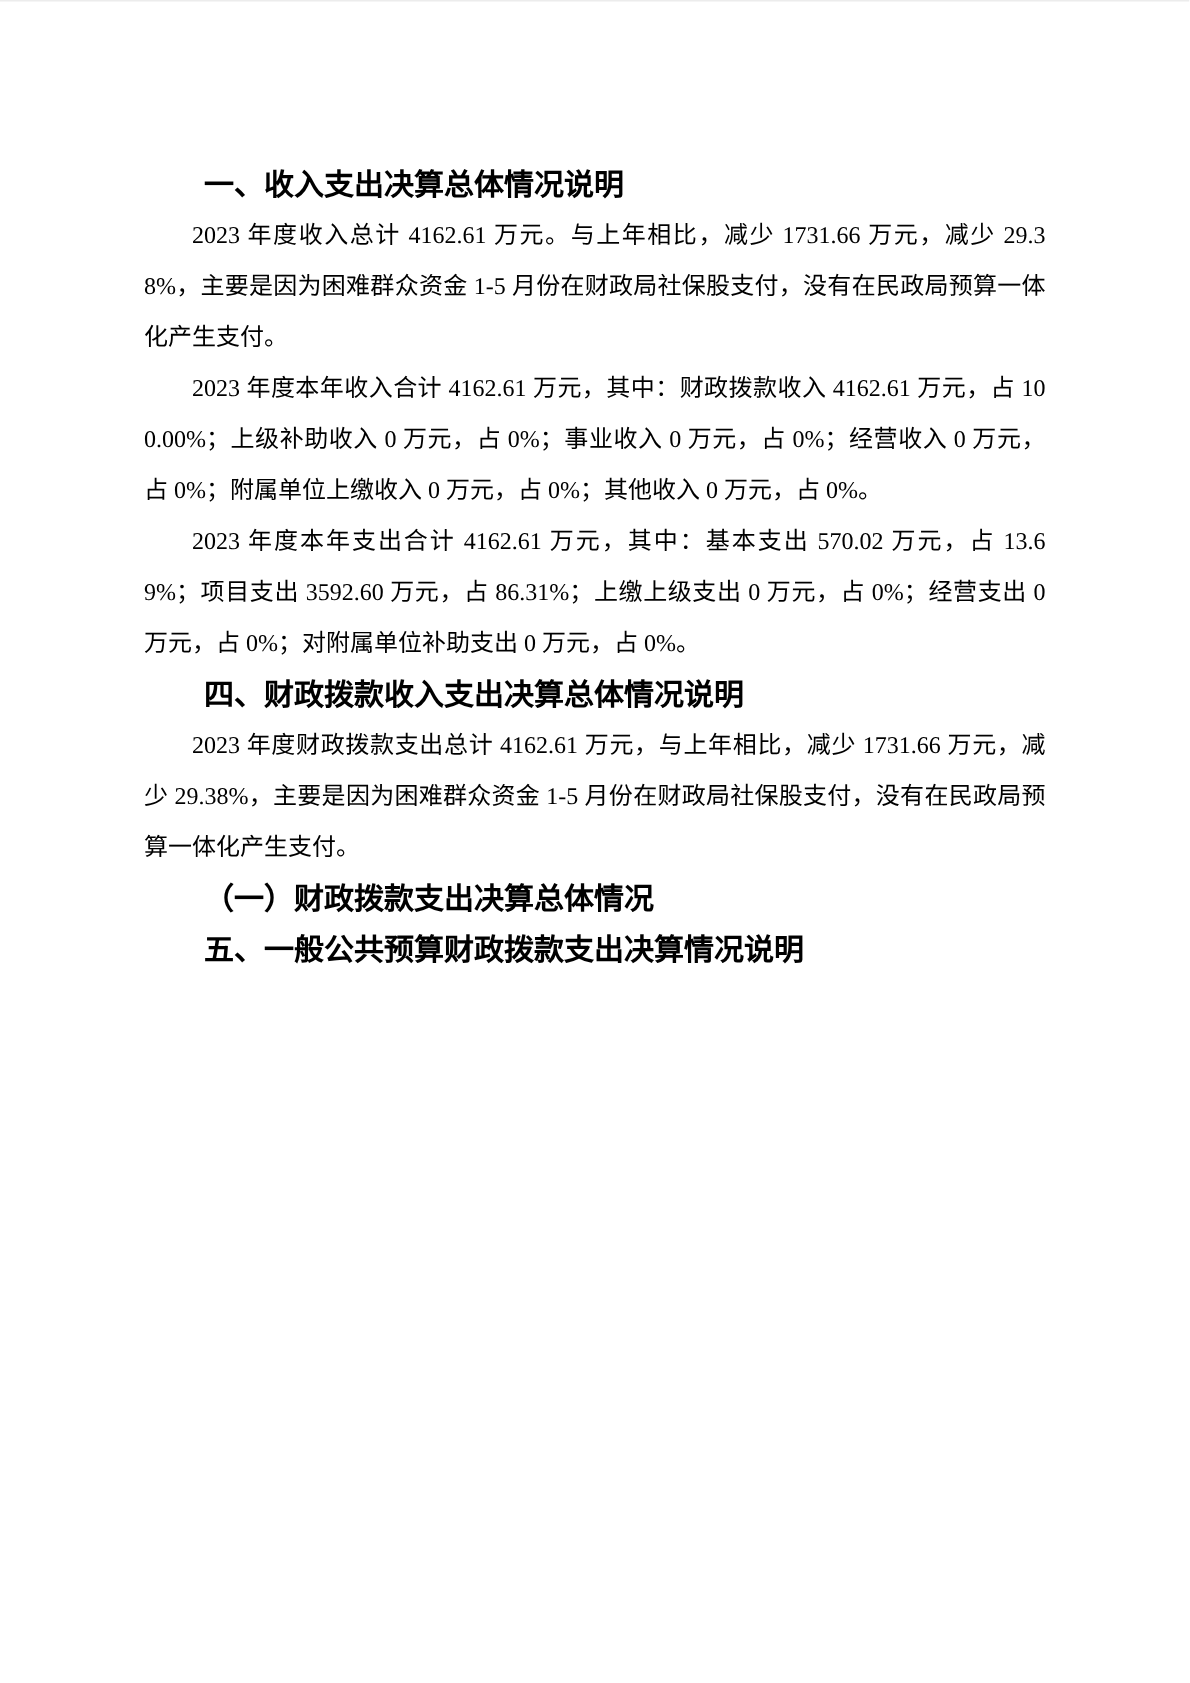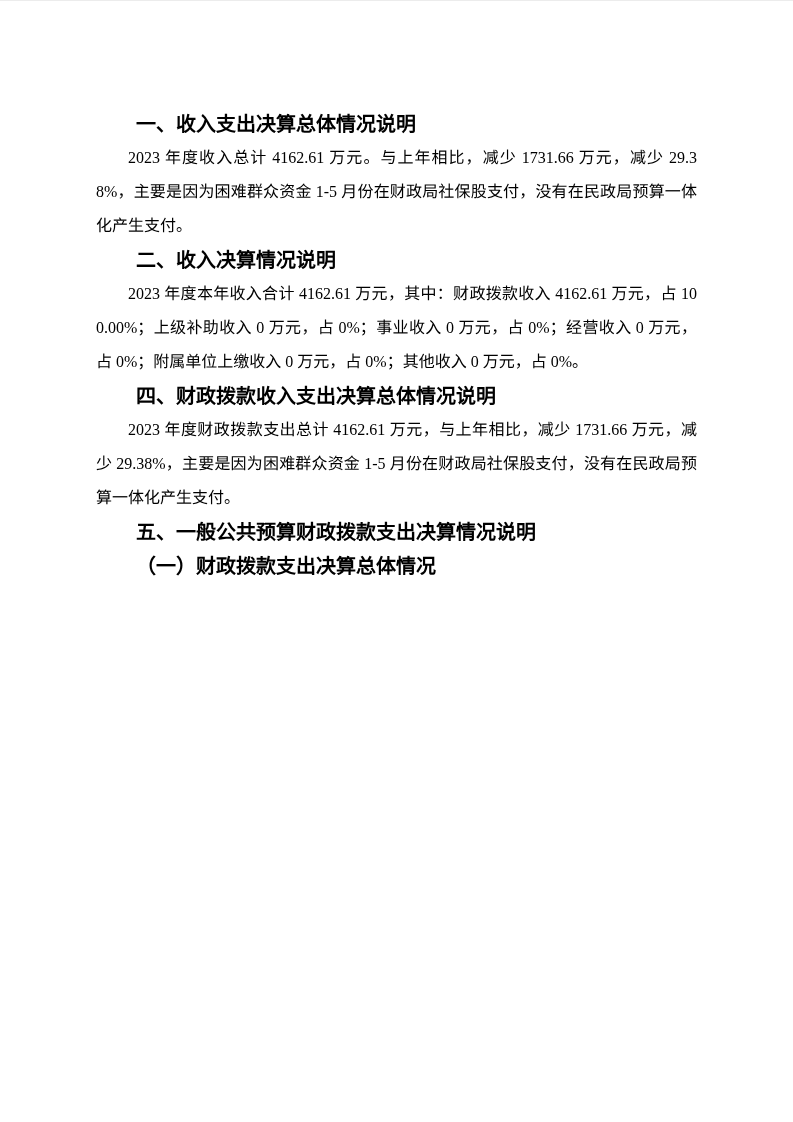--- a/index.html
+++ b/index.html
@@ -47,29 +47,29 @@
 <body>
 
 <div class="page">
   <div class="content">
 
     <h2 class="heading">一、收入支出决算总体情况说明</h2>
 
     <p class="para">2023 年度收入总计 4162.61 万元。与上年相比，减少 1731.66 万元，减少 29.38%，主要是因为困难群众资金 1-5 月份在财政局社保股支付，没有在民政局预算一体化产生支付。</p>
 
 
-    <h2 class="heading">二、收入决算情况说明</h2>
 
     <p class="para">2023 年度本年收入合计 4162.61 万元，其中：财政拨款收入 4162.61 万元，占 100.00%；上级补助收入 0 万元，占 0%；事业收入 0 万元，占 0%；经营收入 0 万元，占 0%；附属单位上缴收入 0 万元，占 0%；其他收入 0 万元，占 0%。</p>
 
 
+    <p class="para">2023 年度本年支出合计 4162.61 万元，其中：基本支出 570.02 万元，占 13.69%；项目支出 3592.60 万元，占 86.31%；上缴上级支出 0 万元，占 0%；经营支出 0 万元，占 0%；对附属单位补助支出 0 万元，占 0%。</p>
 
     <h2 class="heading">四、财政拨款收入支出决算总体情况说明</h2>
 
 
     <p class="para">2023 年度财政拨款支出总计 4162.61 万元，与上年相比，减少 1731.66 万元，减少 29.38%，主要是因为困难群众资金 1-5 月份在财政局社保股支付，没有在民政局预算一体化产生支付。</p>
 
+    <h2 class="heading">（一）财政拨款支出决算总体情况</h2>
+
     <h2 class="heading">五、一般公共预算财政拨款支出决算情况说明</h2>
-
-    <h2 class="heading">（一）财政拨款支出决算总体情况</h2>
 
   </div>
 </div>
 
 </body></html>

